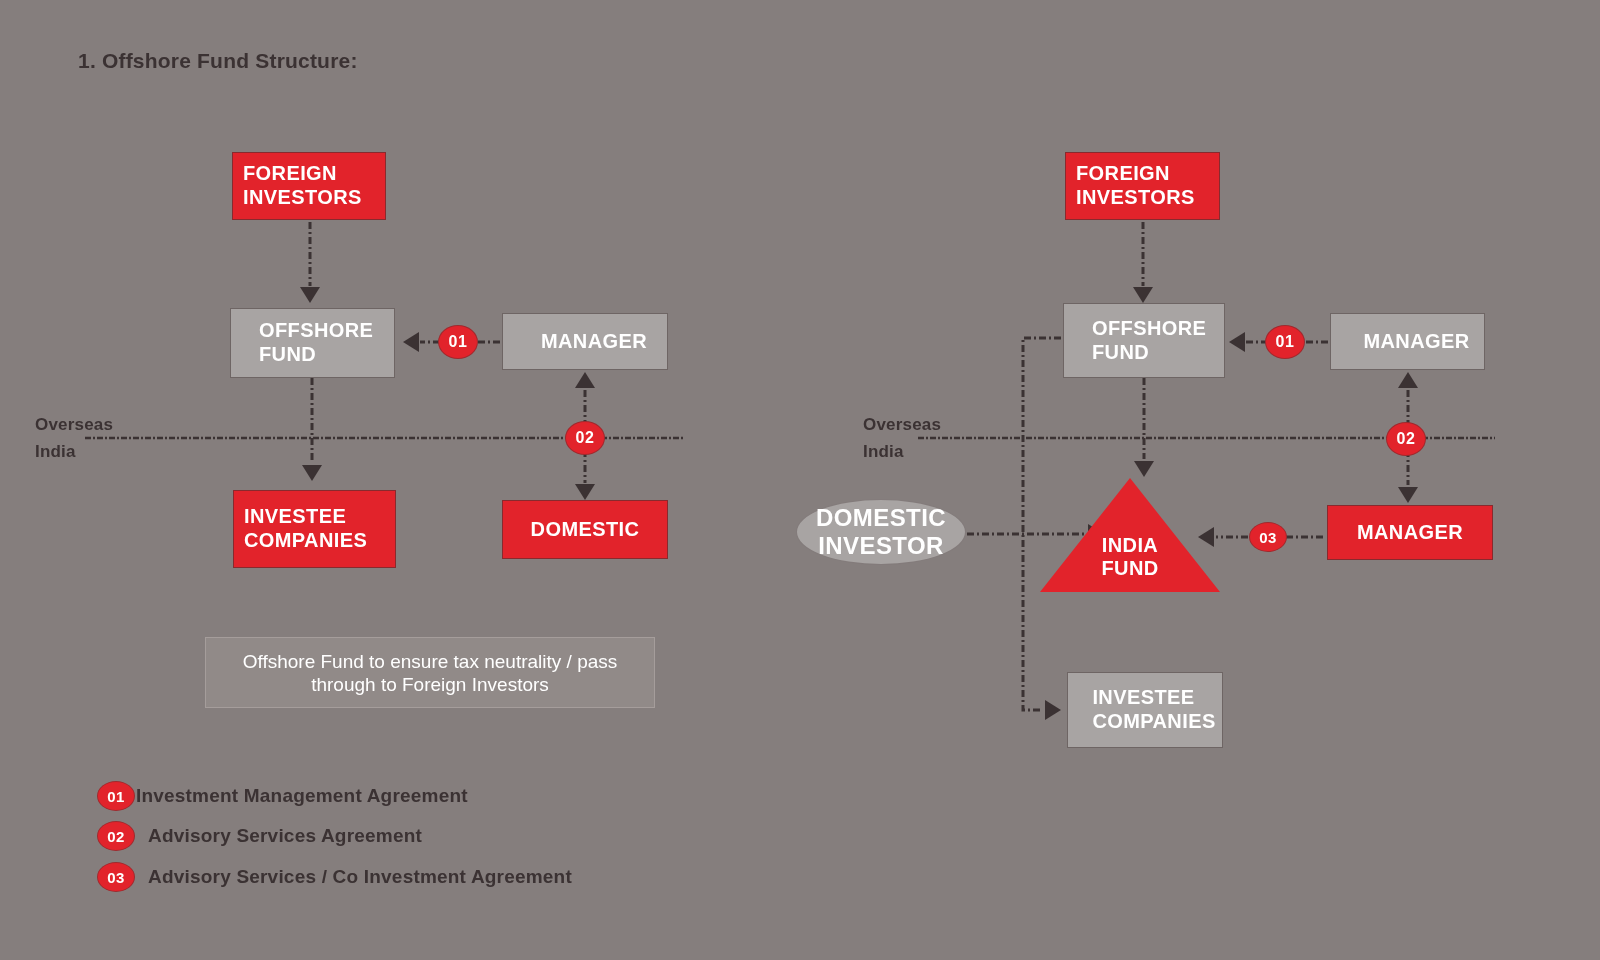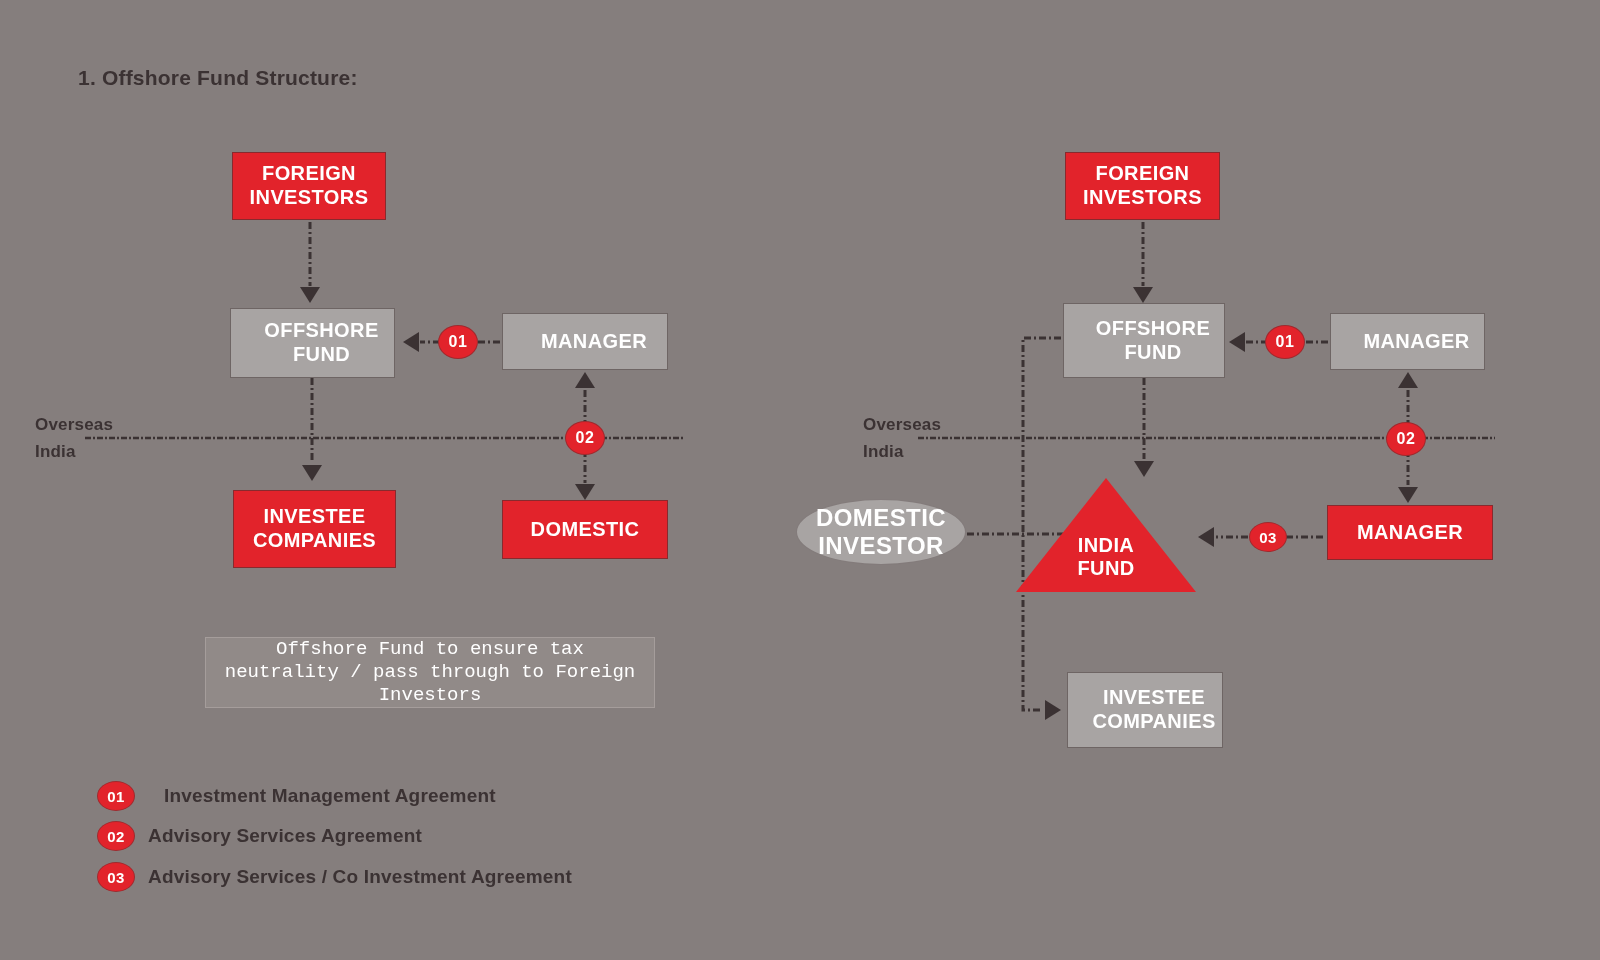--- a/index.html
+++ b/index.html
@@ -13,21 +13,21 @@
   }
   svg.connectors{position:absolute;left:0;top:0;width:1600px;height:960px;z-index:1;}
   svg.connectors .dline{stroke:var(--dark);stroke-width:3;fill:none;stroke-dasharray:7 3 2 3;}
   svg.connectors .divline{stroke:var(--dark);stroke-width:2.4;fill:none;stroke-dasharray:6 2 2 2;}
   svg.connectors .head{fill:var(--dark);stroke:none;}
   .section-title{
     position:absolute;z-index:2;color:var(--dark);font-size:21px;font-weight:600;letter-spacing:.2px;
   }
   .box{
     position:absolute;z-index:3;display:flex;align-items:center;justify-content:center;
-    text-align:center;color:var(--white);font-weight:700;font-size:20px;line-height:1.18;
+    color:var(--white);font-weight:700;font-size:20px;line-height:1.18;
     letter-spacing:.4px;box-sizing:border-box;border:1px solid rgba(62,50,50,.55);
     padding:4px 10px;
   }
   .box.red{background:var(--red);}
   .box.gray{background:var(--graybox);padding-left:28px;}
   .ellipse{
     position:absolute;z-index:3;display:flex;align-items:center;justify-content:center;
     text-align:center;color:var(--white);font-weight:700;font-size:24px;line-height:1.18;
     letter-spacing:.4px;background:var(--graybox);border-radius:50%;
     border:1px solid rgba(62,50,50,.35);box-sizing:border-box;
@@ -46,21 +46,21 @@
   }
   .badge.big{width:40px;height:34px;margin-left:-20px;margin-top:-17px;}
   .badge.small{width:38px;height:30px;margin-left:-19px;margin-top:-15px;font-size:15px;}
   .divider-label{
     position:absolute;z-index:2;width:122px;text-align:left;color:var(--dark);
     font-size:17px;font-weight:700;letter-spacing:.2px;
   }
   .note-box{
     position:absolute;z-index:3;background:var(--note);border:1px solid #A59D9B;
     color:var(--white);font-size:19px;font-weight:400;line-height:23px;text-align:center;
-    display:flex;align-items:center;justify-content:center;box-sizing:border-box;padding:6px 10px;font-family:Liberation Mono, monospace;
+    display:flex;align-items:center;justify-content:center;box-sizing:border-box;padding:6px 10px;
   }
   .legend-row{position:absolute;z-index:3;}
   .legend-label{
     position:absolute;z-index:3;color:var(--dark);font-size:19px;font-weight:600;
     white-space:nowrap;letter-spacing:.2px;
   }
 </style>
 </head>
 <body>
 
@@ -112,48 +112,48 @@
       <polygon class="head" points="1198,537 1214,527 1214,547"></polygon>
     </g>
     <g>
       <path class="dline" d="M1408,390 L1408,485"></path>
       <polygon class="head" points="1408,372 1398,388 1418,388"></polygon>
       <polygon class="head" points="1408,503 1398,487 1418,487"></polygon>
     </g>
     <path class="divline" d="M918,438 L1495,438"></path>
   </svg>
 
-  <div class="section-title" style="left:78px;top:66px;">1. Offshore Fund Structure:</div>
+  <div class="section-title" style="left:78px;top:49px;">1. Offshore Fund Structure:</div>
 
   <div class="box red" style="left:232px;top:152px;width:154px;height:68px;">FOREIGN INVESTORS</div>
   <div class="box gray" style="left:230px;top:308px;width:165px;height:70px;">OFFSHORE FUND</div>
   <div class="box gray" style="left:502px;top:313px;width:166px;height:57px;">MANAGER</div>
   <div class="box red" style="left:233px;top:490px;width:163px;height:78px;">INVESTEE COMPANIES</div>
   <div class="box red" style="left:502px;top:500px;width:166px;height:59px;">DOMESTIC</div>
 
   <div class="badge big" style="left:458px;top:342px;">01</div>
   <div class="badge big" style="left:585px;top:438px;">02</div>
 
   <div class="divider-label" style="left:35px;top:415px;">Overseas</div>
   <div class="divider-label" style="left:35px;top:442px;">India</div>
 
   <div class="note-box" style="left:205px;top:637px;width:450px;height:71px;">Offshore Fund to ensure tax neutrality / pass through to Foreign Investors</div>
 
   <div class="badge small legend-row" style="left:116px;top:796px;">01</div>
-  <div class="legend-label" style="left:164px;top:785px;">Investment Management Agreement</div>
+  <div class="legend-label" style="left:136px;top:785px;">Investment Management Agreement</div>
   <div class="badge small legend-row" style="left:116px;top:836px;">02</div>
   <div class="legend-label" style="left:148px;top:825px;">Advisory Services Agreement</div>
   <div class="badge small legend-row" style="left:116px;top:877px;">03</div>
   <div class="legend-label" style="left:148px;top:866px;">Advisory Services / Co Investment Agreement</div>
 
   <div class="box red" style="left:1065px;top:152px;width:155px;height:68px;">FOREIGN INVESTORS</div>
   <div class="box gray" style="left:1063px;top:303px;width:162px;height:75px;">OFFSHORE FUND</div>
   <div class="box gray" style="left:1330px;top:313px;width:155px;height:57px;">MANAGER</div>
   <div class="ellipse" style="left:796px;top:499px;width:170px;height:66px;">DOMESTIC INVESTOR</div>
-  <div class="triangle" style="left:1016px;top:478px;width:180px;height:114px;">
+  <div class="triangle" style="left:1040px;top:478px;width:180px;height:114px;">
     <div class="tri-label">INDIA FUND</div>
   </div>
   <div class="box red" style="left:1327px;top:505px;width:166px;height:55px;">MANAGER</div>
   <div class="box gray" style="left:1067px;top:672px;width:156px;height:76px;">INVESTEE COMPANIES</div>
 
   <div class="badge big" style="left:1285px;top:342px;">01</div>
   <div class="badge big" style="left:1406px;top:439px;">02</div>
   <div class="badge small" style="left:1268px;top:537px;">03</div>
 
   <div class="divider-label" style="left:863px;top:415px;">Overseas</div>

